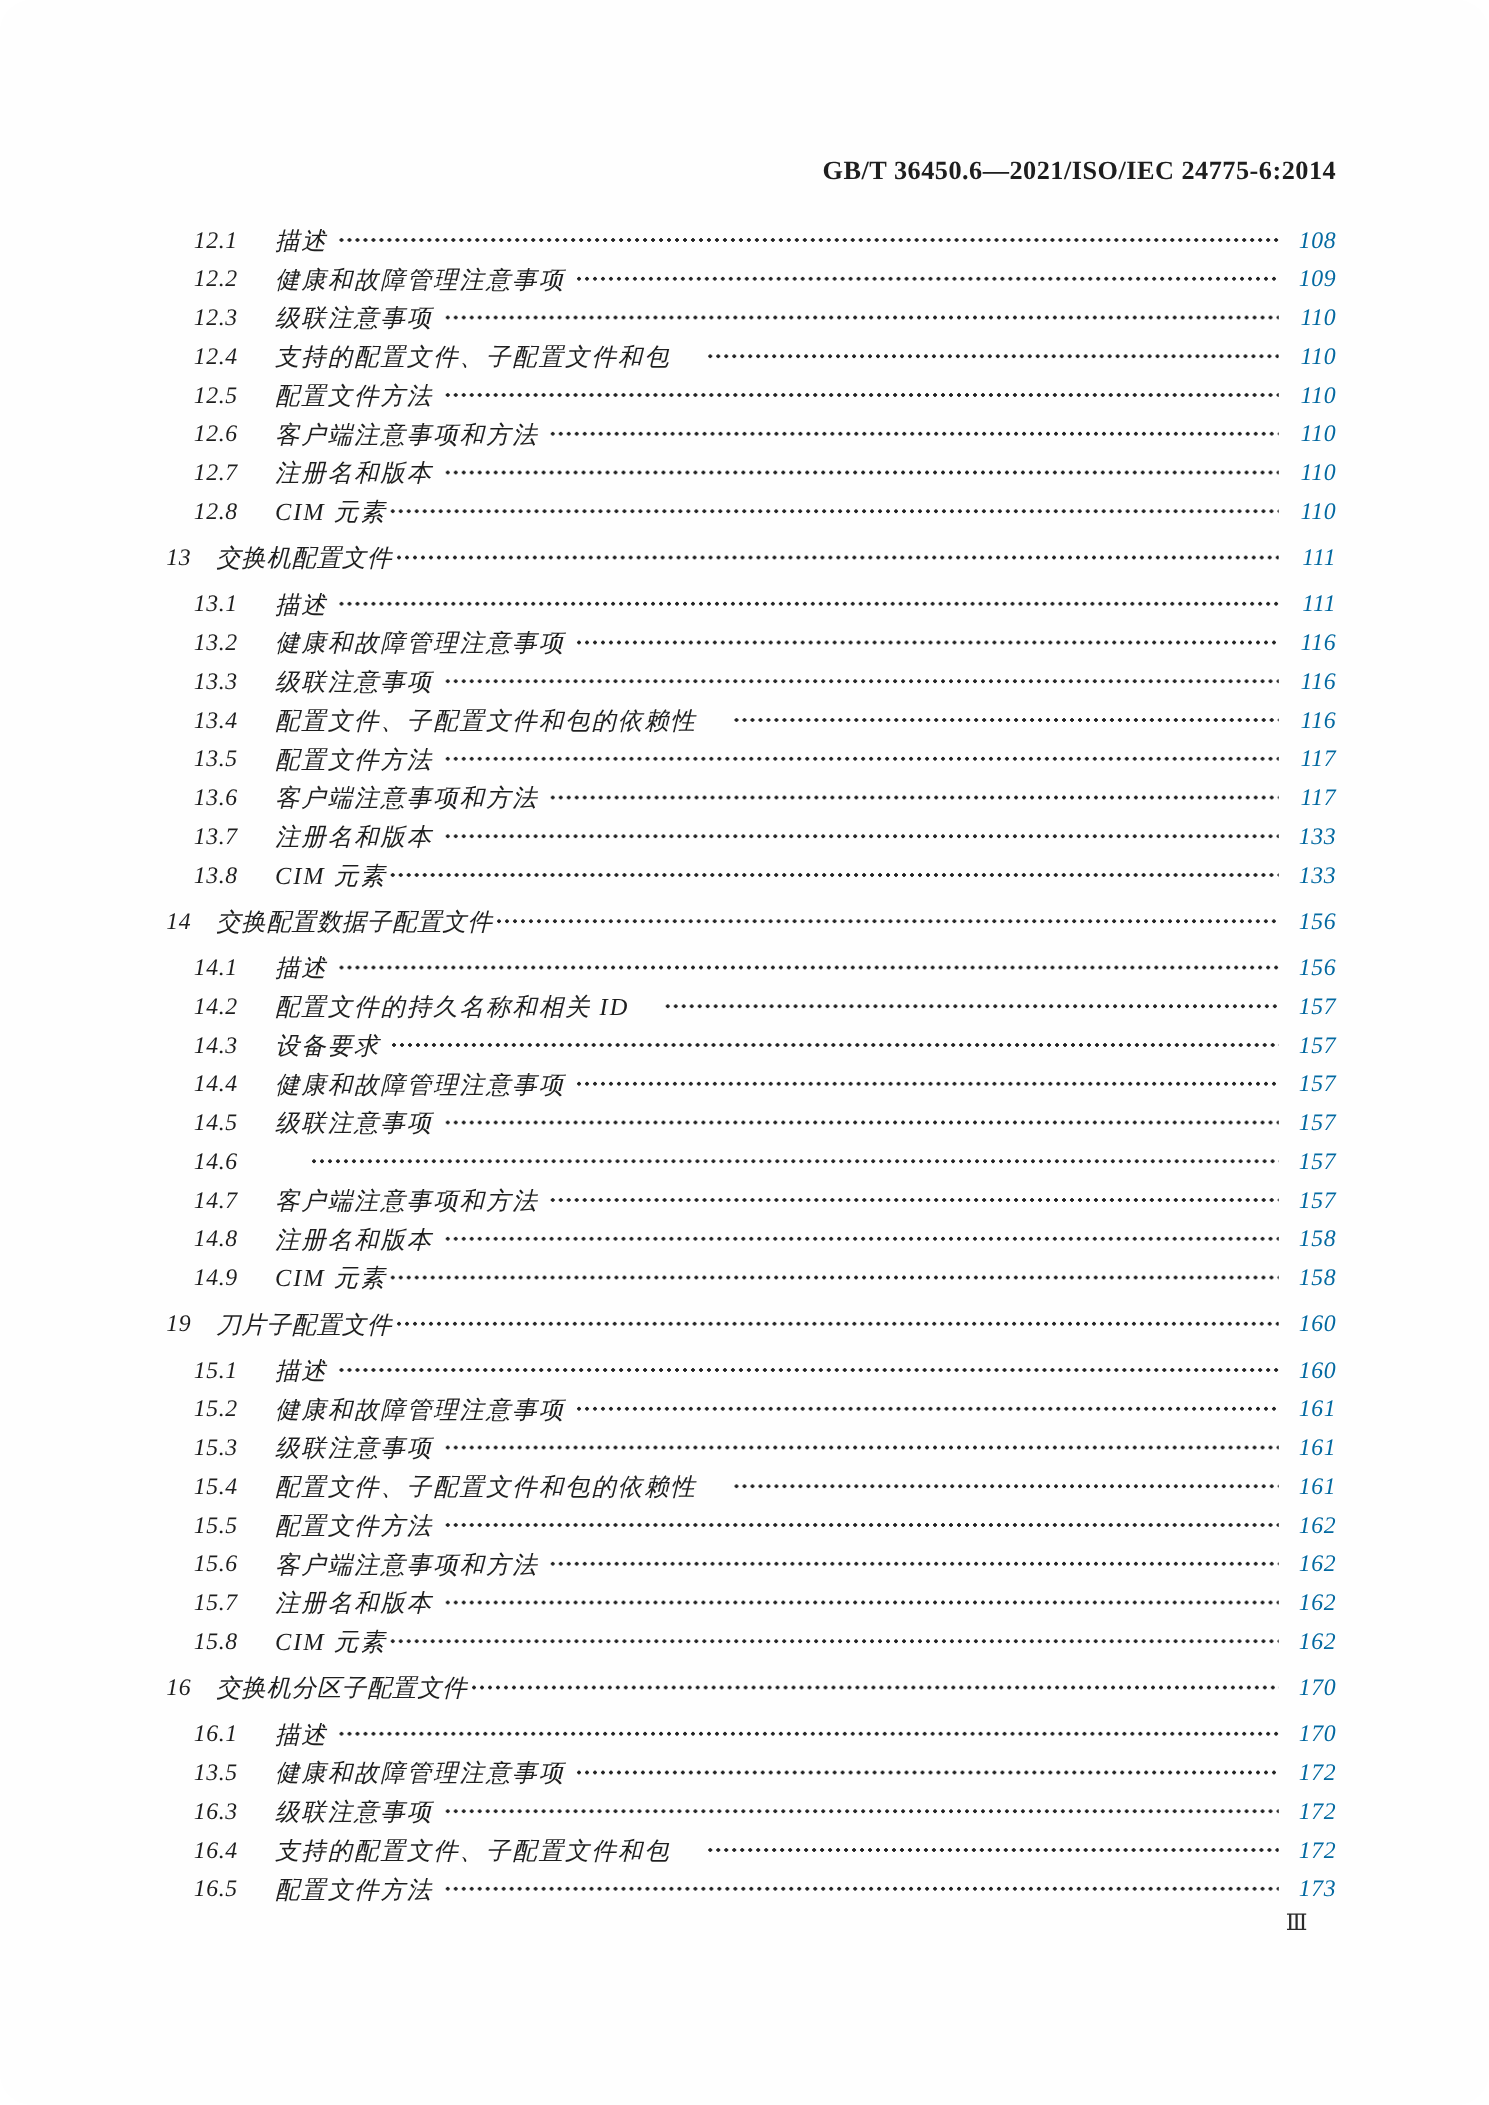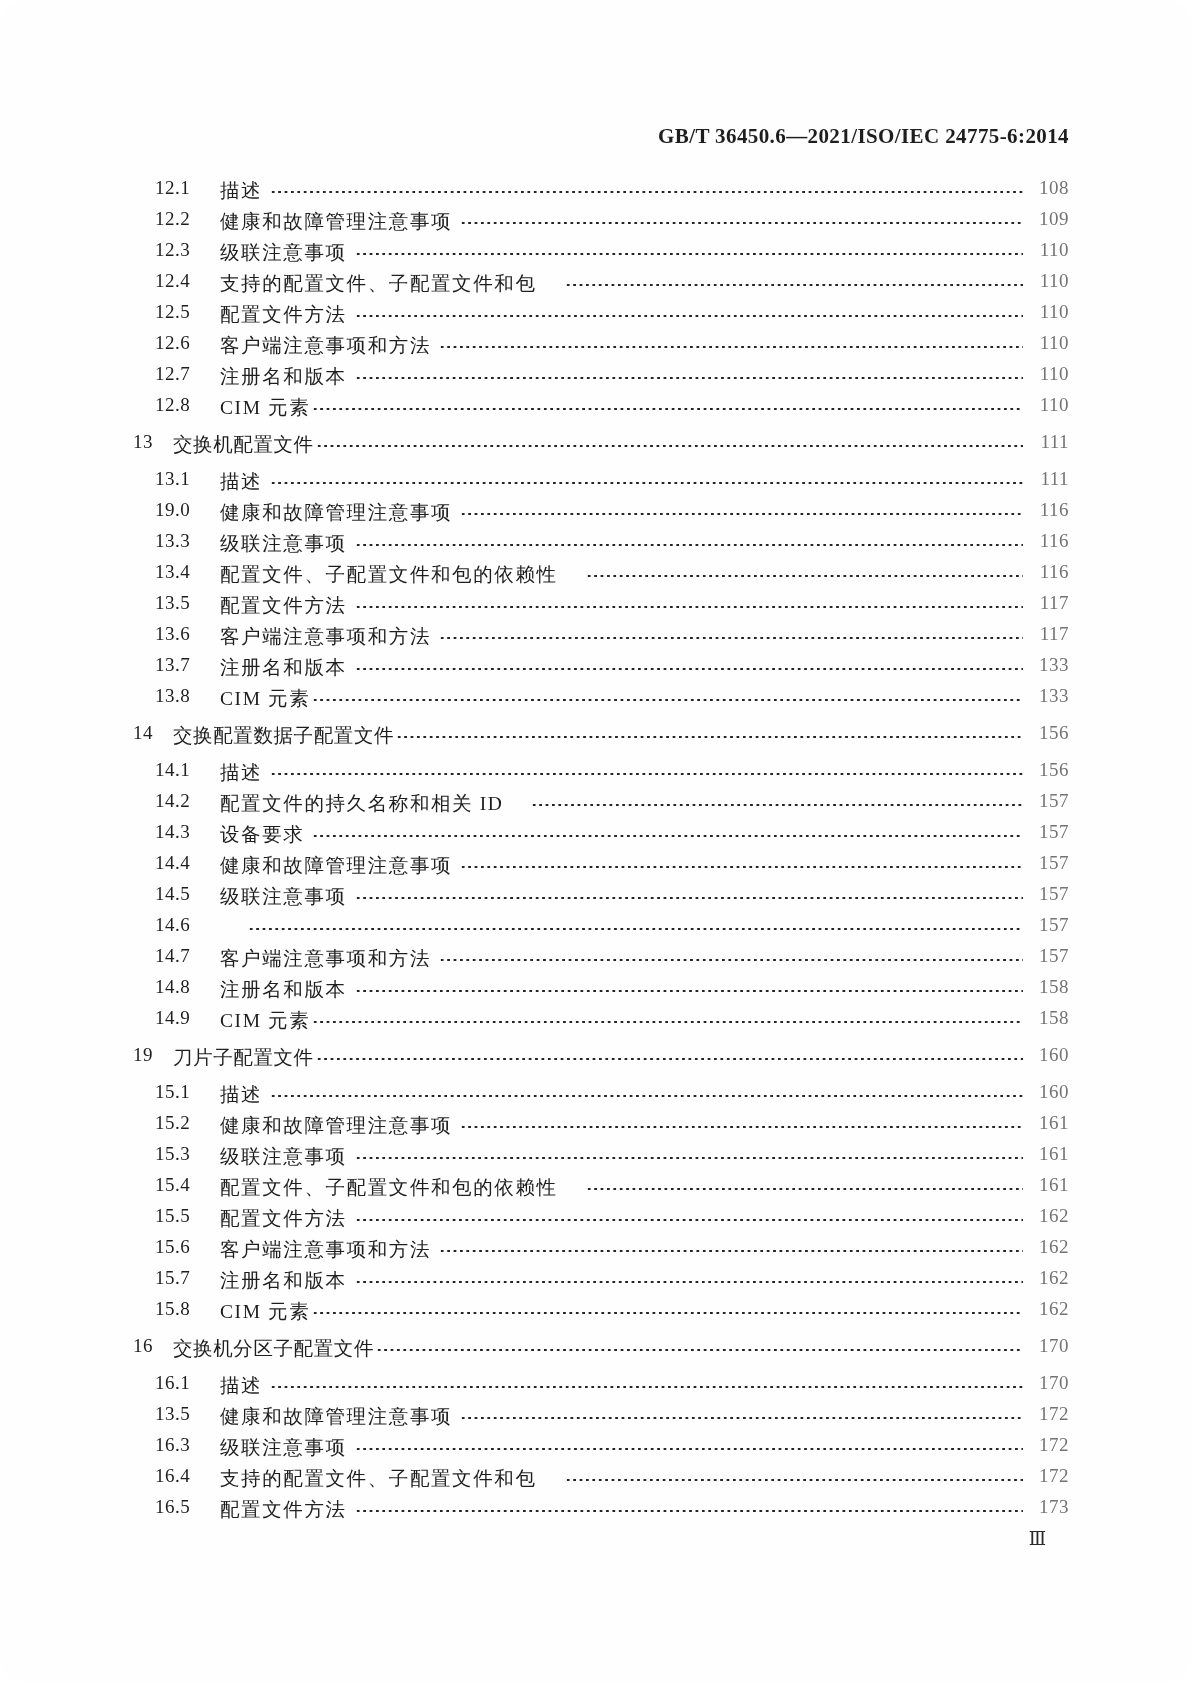--- a/index.html
+++ b/index.html
@@ -24,23 +24,25 @@
     font-size: 21px;
     letter-spacing: 0.4px;
     white-space: nowrap;
   }
   .toc {
     position: absolute;
     top: 177px; left: 133px; right: 122px;
   }
   .row {
     display: flex;
+    align-items: center;
     height: 31px;
     font-size: 19.5px;
     white-space: nowrap;
+    font-style: italic;
   }
   .row.level-1 { margin: 6px 0; }
   .num {
     flex: none;
     font-size: 19px;
     letter-spacing: 0.5px;
   }
   .level-1 .num { width: 40px; }
   .level-2 .num { width: 65px; padding-left: 22px; box-sizing: content-box; }
   .title {
@@ -58,21 +60,21 @@
     background-repeat: repeat-x;
     background-position: 0 center;
   }
   .row.gap .dots { margin-left: 28px; }
   .row.tight .dots { margin-left: 2px; }
   .pagenum {
     flex: none;
     min-width: 34px;
     text-align: right;
     font-size: 19px;
-    color: #737373;
+    color: #0369a1;
     letter-spacing: 0.5px;
   }
   .doc-footer {
     position: absolute;
     top: 1528px; left: 133px; right: 145px;
     text-align: right;
     font-size: 18px;
     color: #2b2b2b;
   }
 </style>
@@ -139,21 +141,21 @@
         <span class="dots"></span>
         <span class="pagenum">111</span>
       </div>
       <div class="row level-2">
         <span class="num">13.1</span>
         <span class="title">描述</span>
         <span class="dots"></span>
         <span class="pagenum">111</span>
       </div>
       <div class="row level-2">
-        <span class="num">19.0</span>
+        <span class="num">13.2</span>
         <span class="title">健康和故障管理注意事项</span>
         <span class="dots"></span>
         <span class="pagenum">116</span>
       </div>
       <div class="row level-2">
         <span class="num">13.3</span>
         <span class="title">级联注意事项</span>
         <span class="dots"></span>
         <span class="pagenum">116</span>
       </div>

